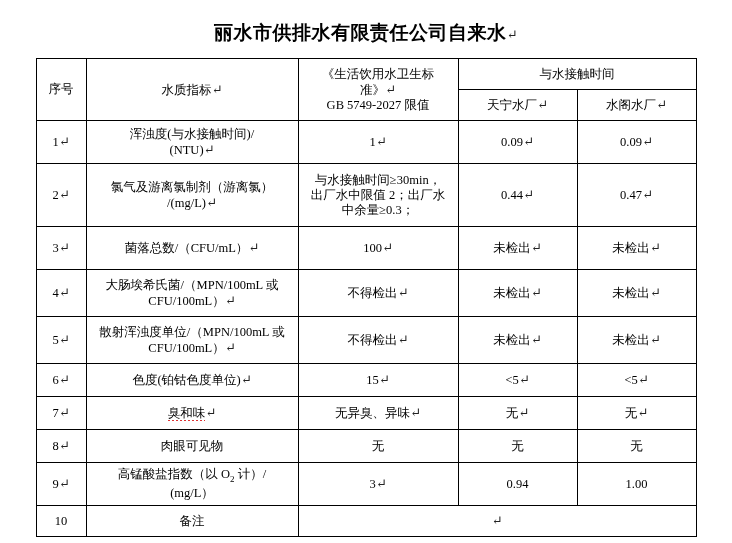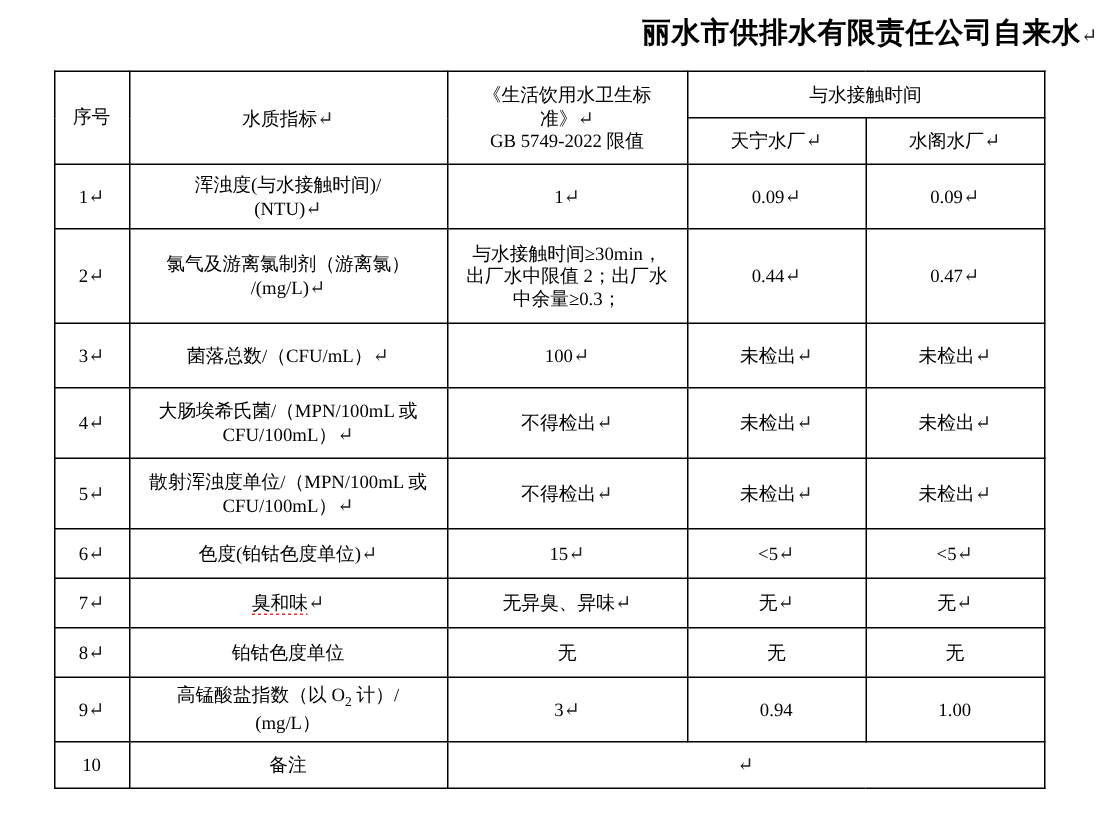--- a/index.html
+++ b/index.html
@@ -14,22 +14,22 @@
     font-family: "Liberation Serif", "DejaVu Serif", serif;
     color: #000000;
   }
   .page {
     position: relative;
     width: 732px;
     height: 543px;
     box-sizing: border-box;
   }
   .title-block {
-    text-align: right;
-    padding-top: 8px;
+    text-align: center;
+    padding-top: 18px;
   }
   .title-line {
     font-size: 19px;
     font-weight: bold;
     line-height: 30px;
     letter-spacing: 0.5px;
     white-space: nowrap;
   }
   .pilcrow {
     font-weight: normal;
@@ -104,21 +104,21 @@
     </colgroup>
     <tbody>
       <tr>
         <td class="head" rowspan="2" style="height:24px">序号</td>
         <td class="head" rowspan="2">
           <span>水质指标</span><span class="pilcrow">↵</span>
         </td>
         <td class="head" rowspan="2">
           <div><span>《生活饮用水卫生标</span></div>
           <div><span>准》</span><span class="pilcrow">↵</span></div>
-          <div><span>GB 5749-2022 限值</span></div>
+          <div><span>GB 5749-2027 限值</span></div>
         </td>
         <td class="head" colspan="2" style="height:26px">
           <span>与水接触时间</span>
         </td>
       </tr>
       <tr>
         <td class="head" style="height:26px">
           <span>天宁水厂</span><span class="pilcrow">↵</span>
         </td>
         <td class="head">
@@ -193,21 +193,21 @@
       <tr>
         <td class="idx-cell" style="height:28px"><span>7</span><span class="pilcrow">↵</span></td>
         <td><span class="squiggle">臭和味</span><span class="pilcrow">↵</span></td>
         <td><span>无异臭、异味</span><span class="pilcrow">↵</span></td>
         <td><span>无</span><span class="pilcrow">↵</span></td>
         <td><span>无</span><span class="pilcrow">↵</span></td>
       </tr>
 
       <tr>
         <td class="idx-cell" style="height:28px"><span>8</span><span class="pilcrow">↵</span></td>
-        <td><span>铂钴色度单位</span></td>
+        <td><span>肉眼可见物</span></td>
         <td><span>无</span></td>
         <td><span>无</span></td>
         <td><span>无</span></td>
       </tr>
 
       <tr>
         <td class="idx-cell" style="height:38px"><span>9</span><span class="pilcrow">↵</span></td>
         <td>
           <div><span>高锰酸盐指数（以 O</span><span class="sub">2</span><span> 计）/</span></div>
           <div><span>(mg/L）</span></div>

